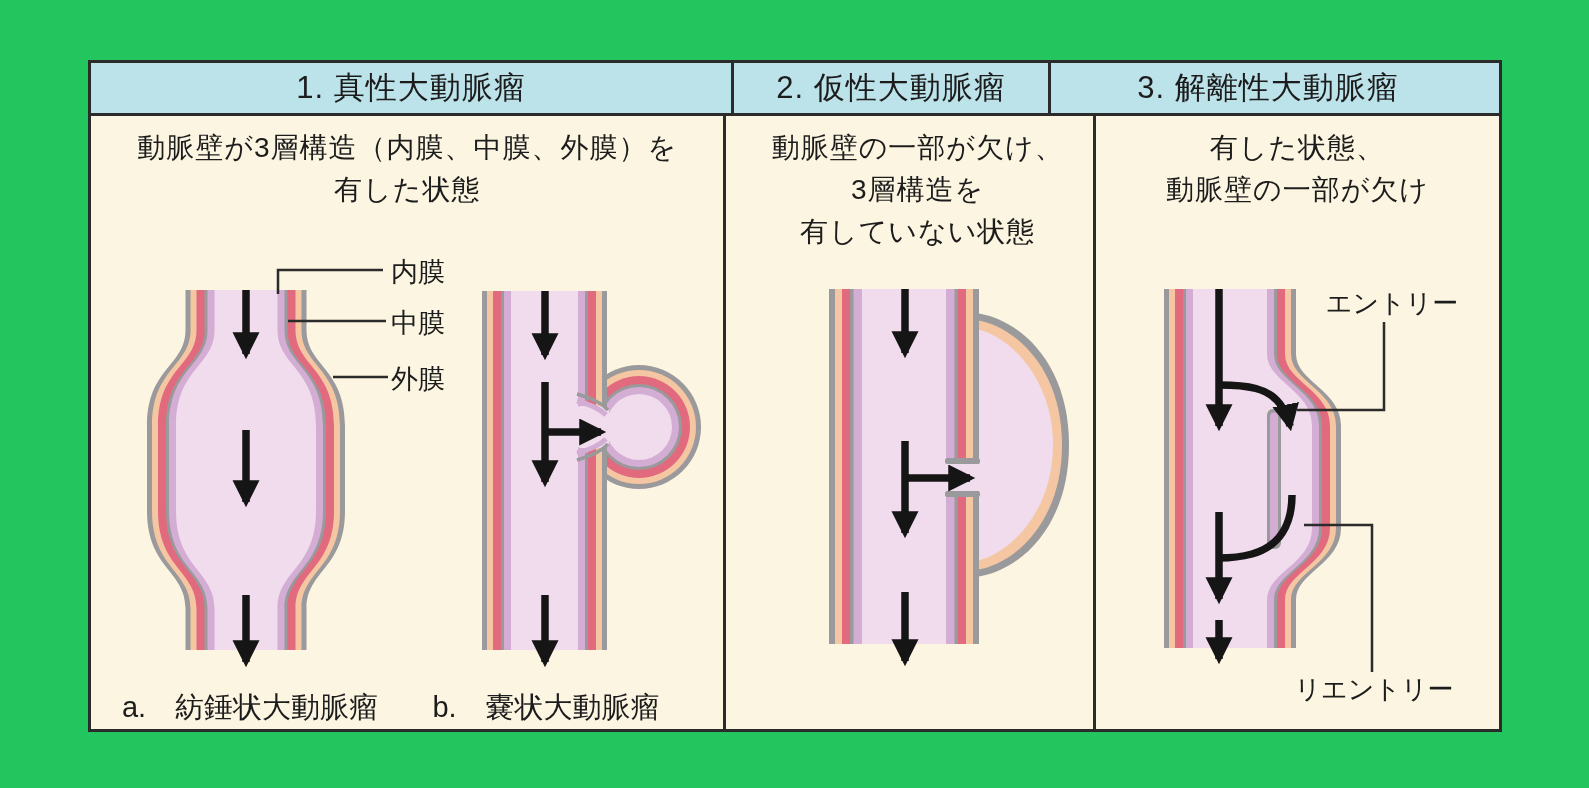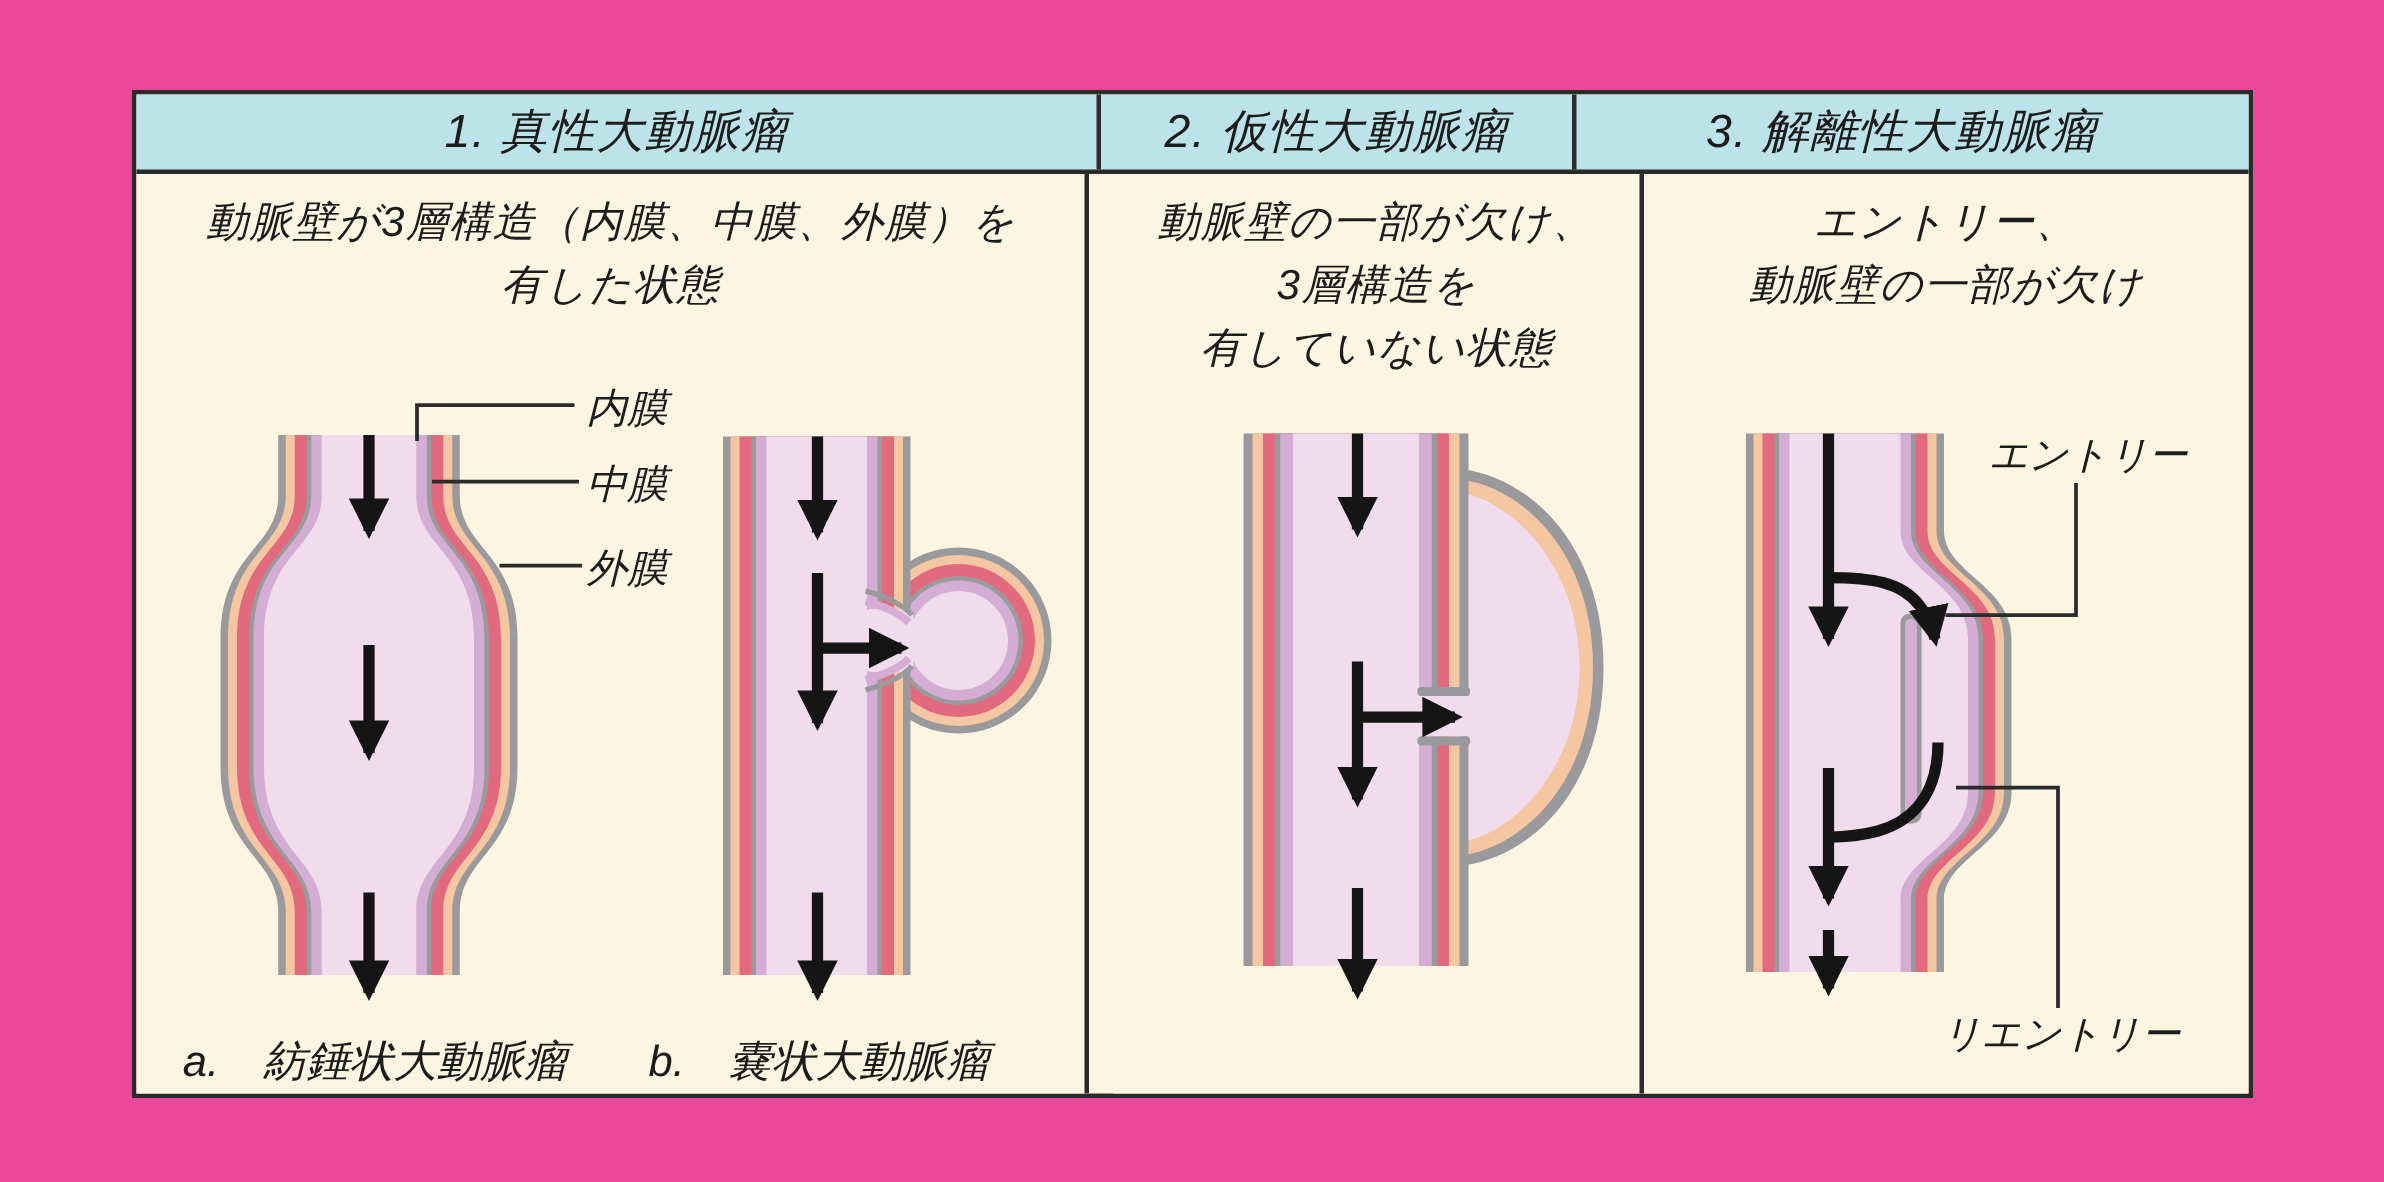--- a/index.html
+++ b/index.html
@@ -1,17 +1,17 @@
 <!DOCTYPE html>
 <html><head>
 <meta charset="utf-8">
 <style>
   html,body{margin:0;padding:0;background:#ffffff;}
-  .stage{position:relative;width:1589px;height:788px;background:#ec4899;overflow:hidden;
-         font-family:"Liberation Sans",sans-serif;color:#1c1c1c;font-style:italic;}
+  .stage{position:relative;width:1589px;height:788px;background:#22c55e;overflow:hidden;
+         font-family:"Liberation Sans",sans-serif;color:#1c1c1c;}
   .table{position:absolute;left:88px;top:60px;width:1414px;height:672px;
          border:3px solid #2b2b2b;box-sizing:border-box;background:#fcf5e1;}
   .header-row{display:flex;height:50px;border-bottom:3px solid #2b2b2b;background:#bce2ea;}
   .header-cell{display:flex;align-items:center;justify-content:center;
                font-size:31px;letter-spacing:1px;box-sizing:border-box;}
   .body-row{display:flex;height:613px;}
   .body-cell{position:relative;box-sizing:border-box;background:#fcf5e1;}
   .c1{width:640px;border-right:3px solid #2b2b2b;}
   .c2{width:356px;border-right:3px solid #2b2b2b;margin-left:16px;}
   .c3{width:406px;}
@@ -149,21 +149,21 @@
             <path d="M163 173 V237" marker-end="url(#m2)"></path>
             <path d="M163 325 V417" marker-end="url(#m2)"></path>
             <path d="M163 362 H228" marker-end="url(#m2)"></path>
             <path d="M163 476 V545" marker-end="url(#m2)"></path>
           </g>
         </svg>
       </div>
 
       <div class="body-cell c3">
         <div class="desc">
-          <div>エントリー、</div>
+          <div>有した状態、</div>
           <div>動脈壁の一部が欠け</div>
         </div>
         <svg class="diagram" width="406" height="613" viewBox="0 0 406 613">
           <defs>
             <marker id="m3" markerUnits="strokeWidth" markerWidth="3.8" markerHeight="3.8" refX="2.9" refY="1.8" orient="auto">
               <path d="M0,0 L3.6,1.8 L0,3.6 Z" fill="#151515"></path>
             </marker>
           </defs>
 
           <g>

